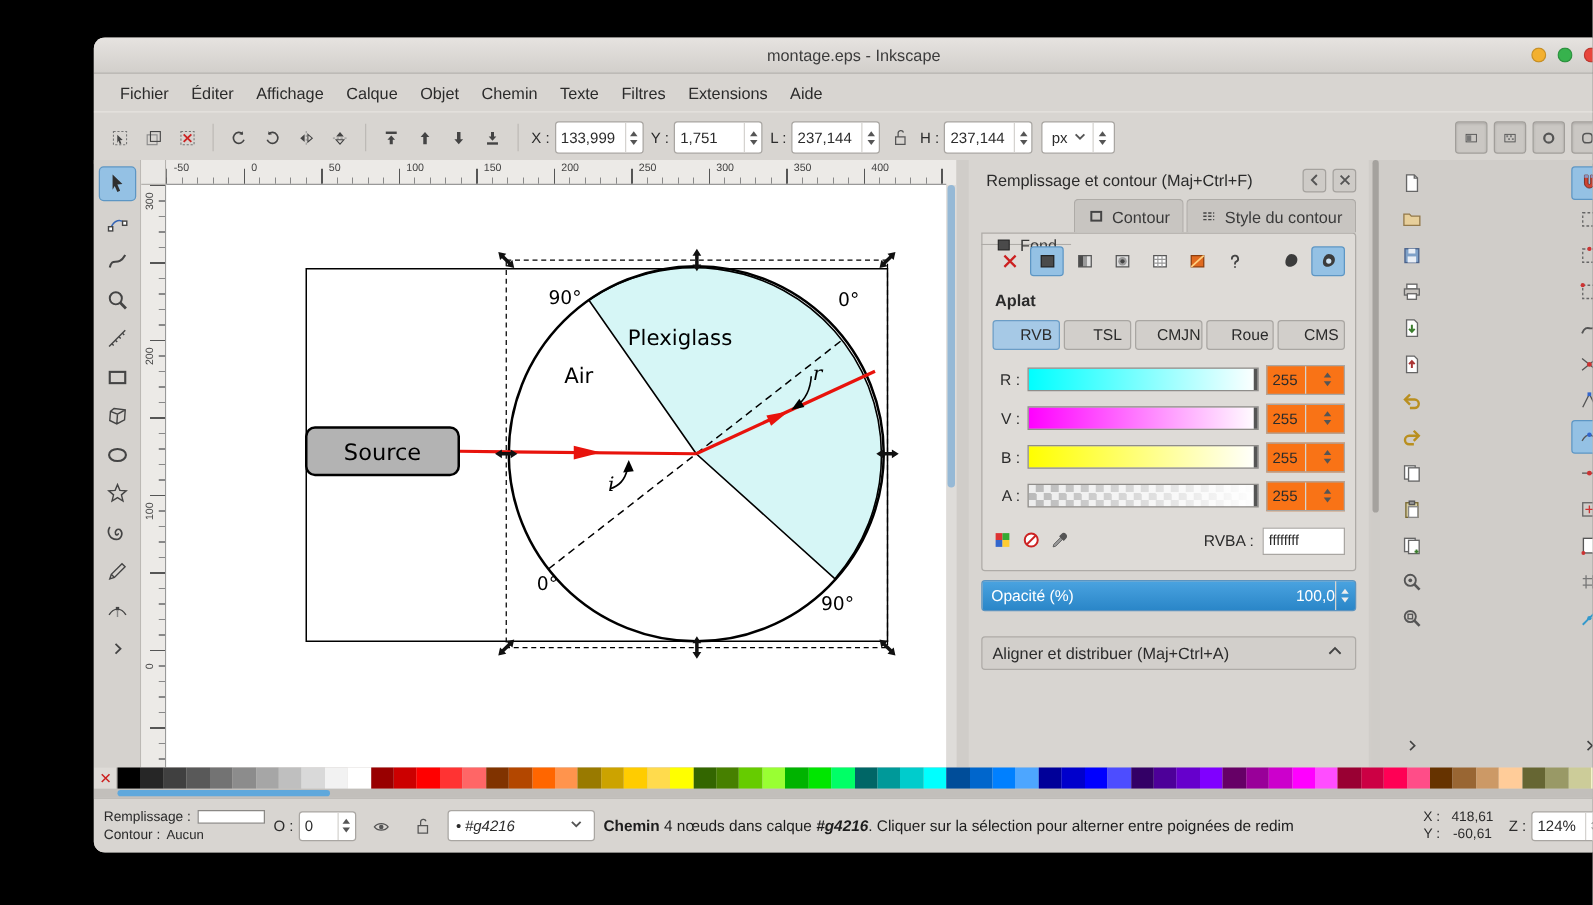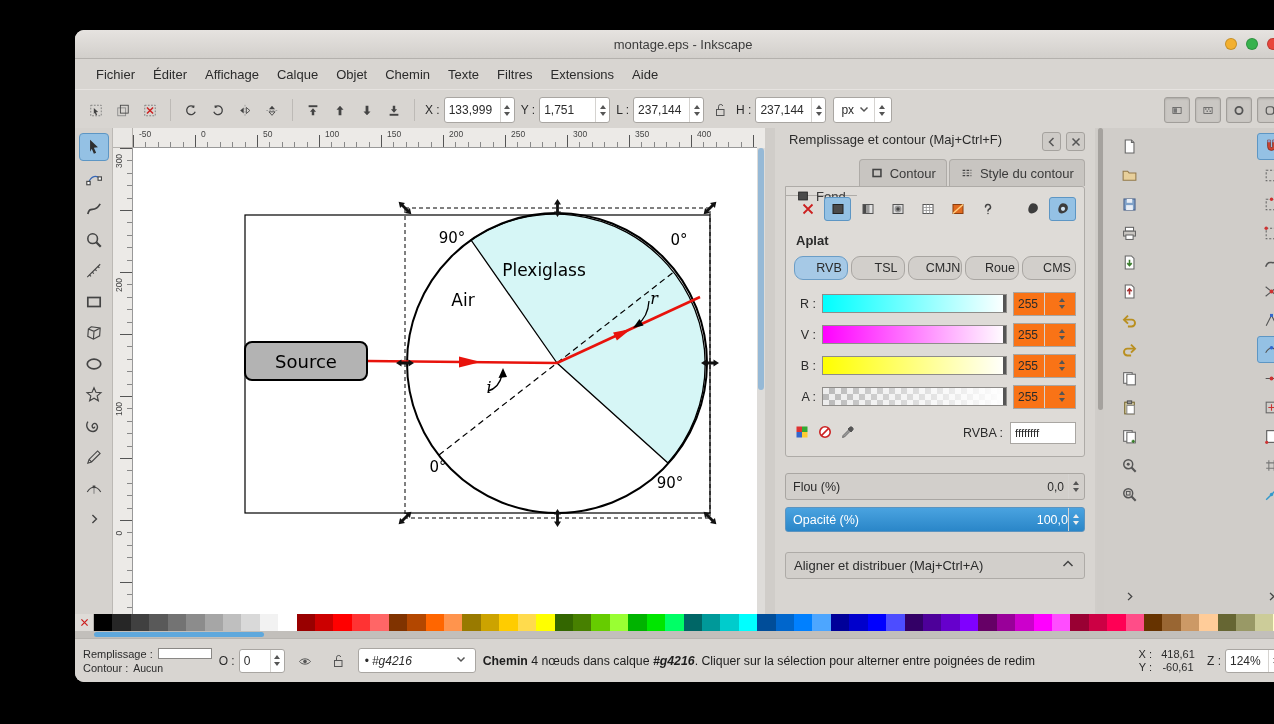--- a/index.html
+++ b/index.html
@@ -51,35 +51,35 @@
       background-size:12px 100%,5px 100%;background-position:right top,right top;background-repeat:no-repeat;}
   .rlabel{position:absolute;font-size:8.5px;color:#444;line-height:10px;}
   .vlabel{left:-7px;width:26px;text-align:center;transform:rotate(-90deg);}
   .canvas{position:absolute;left:20px;top:20px;right:8px;bottom:0;background:#fff;overflow:hidden;}
   .vscroll{position:absolute;right:0;top:20px;bottom:0;width:8px;background:#dedcd9;}
   .vthumb{position:absolute;left:1px;right:1px;top:0;height:52%;background:#96b9d6;border-radius:4px;}
   
   .dock{position:absolute;left:700px;top:0;width:320px;bottom:0;background:#d8d5d1;padding:4px 10px 0 10px;box-sizing:border-box;}
   .dock-scroll{position:absolute;left:1022px;top:0;bottom:0;width:7px;background:#cfccc8;}
   .dock-scroll .vthumb{background:#a5a29e;height:58%;}
-  .dock-header{display:flex;height:24px;}
+  .dock-header{display:flex;align-items:center;height:24px;}
   .dock-title{flex:1;font-size:13px;padding-left:4px;}
   .dock-hbtn{width:17px;height:17px;border:1px solid #a5a29e;background:#cecbc7;display:flex;align-items:center;justify-content:center;margin-left:5px;border-radius:3px;}
   .fill-tabs{display:flex;gap:2px;height:27px;margin-top:3px;}
   .ftab{display:flex;align-items:center;gap:6px;padding:0 10px;font-size:13px;background:#c8c5c1;
         border:1px solid #aeabA7;border-bottom:none;border-radius:4px 4px 0 0;color:#3a3a3a;}
   .ftab.active{background:#dedbd7;margin-top:36px;}
   .dock-body{background:#dedbd7;border:1px solid #aeaba7;padding:10px 8px 12px 8px;border-radius:0 3px 3px 3px;}
   .paint-row{display:flex;gap:3px;align-items:center;}
   .pbtn{width:27px;height:24px;display:flex;align-items:center;justify-content:center;border-radius:3px;box-sizing:border-box;}
   .pbtn.active{background:#94c1e4;border:1px solid #5d96c4;}
   .paint-spacer{flex:1;}
   .aplat{font-weight:bold;margin:12px 0 8px 2px;font-size:13px;}
   .mode-tabs{display:flex;gap:3px;}
-  .mbtn{flex:1;height:24px;border:1px solid #a9a6a2;background:#d2cfcb;border-radius:9px;display:flex;align-items:center;justify-content:center;font-size:12.5px;box-sizing:border-box;padding-left:16px;}
+  .mbtn{flex:1;height:24px;border:1px solid #a9a6a2;background:#d2cfcb;border-radius:3px;display:flex;align-items:center;justify-content:center;font-size:12.5px;box-sizing:border-box;padding-left:16px;}
   .mbtn.active{background:#a6c9e6;border-color:#6b9dc6;}
   .channels{margin-top:12px;display:flex;flex-direction:column;gap:8px;}
   .chrow{display:flex;align-items:center;gap:6px;height:23px;}
   .chlabel{width:22px;font-size:12.5px;text-align:right;}
   .slider{flex:1;height:19px;border:1px solid #8f8d8a;position:relative;box-sizing:border-box;}
   .slider .mark{position:absolute;right:0;top:0;bottom:0;width:3px;background:#555;}
   .chval{height:22px;background:#f97316;border:1px solid #a9a6a2;border-radius:0;font-size:12px;display:flex;align-items:center;}
   .chval span{width:26px;padding-left:4px;}
   .rgba-row{display:flex;align-items:center;margin-top:14px;gap:7px;}
   .rgba-label{margin-left:auto;font-size:12.5px;}
@@ -646,28 +646,20 @@
                 <circle cx="8" cy="8" r="5.2" fill="#fff" stroke="#c22" stroke-width="1.6"></circle>
                 <path d="M4.4 11.6 L11.6 4.4" stroke="#c22" stroke-width="1.6"></path>
               </svg></span>
           <span><svg viewBox="0 0 16 16" width="16" height="16">
                 <path d="M2.5 13.5 L3 11.5 L8.7 5.8 L10.2 7.3 L4.5 13 Z" fill="#999" stroke="#555" stroke-width=".7"></path>
                 <path d="M9.5 3.5 a2 2 0 0 1 3 3 L11 8 L8 5 Z" fill="#555" stroke="#555"></path>
               </svg></span>
           <span class="rgba-label">RVBA :</span>
           <span class="rgba-input">ffffffff</span>
         </div>
-      </div>
-      <div class="blur-row">
-        <span>Flou (%)</span>
-        <span class="blur-val">0,0</span>
-        <span class="arrows">
-            <i class="au"></i>
-            <i class="ad"></i>
-          </span>
       </div>
       <div class="opacity-row">
         <span>Opacité (%)</span>
         <span class="op-val">100,0</span>
         <span class="arrows">
             <i class="au"></i>
             <i class="ad"></i>
           </span>
       </div>
       <div class="align-header">

